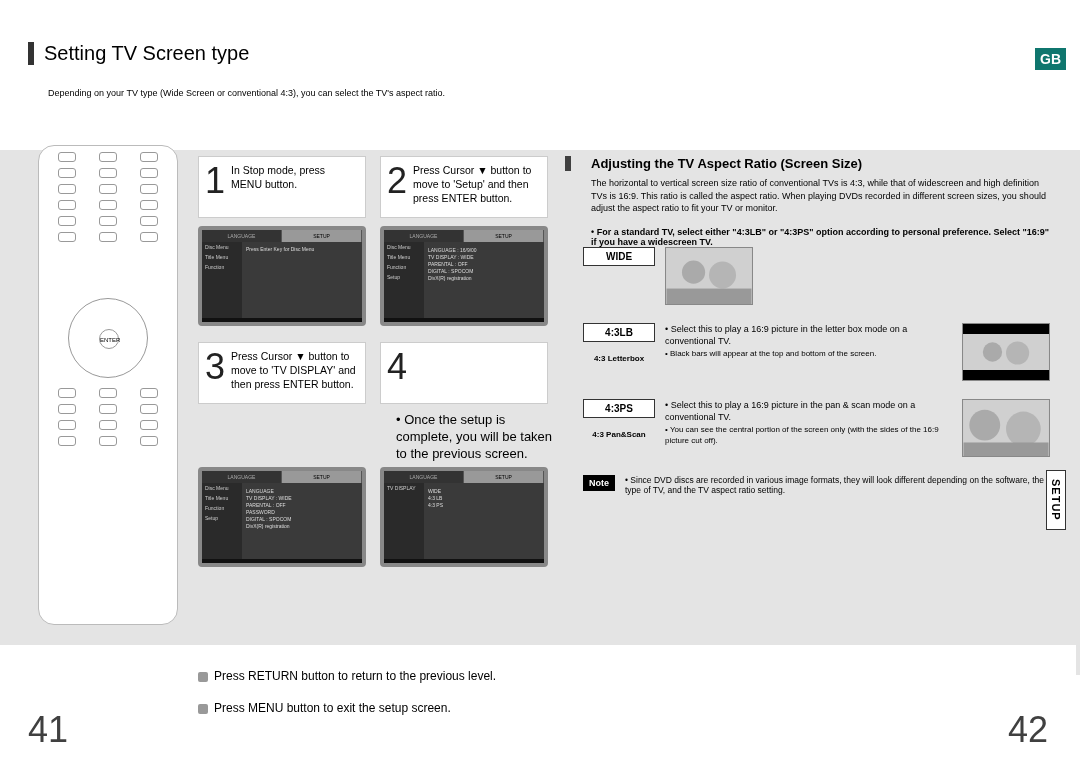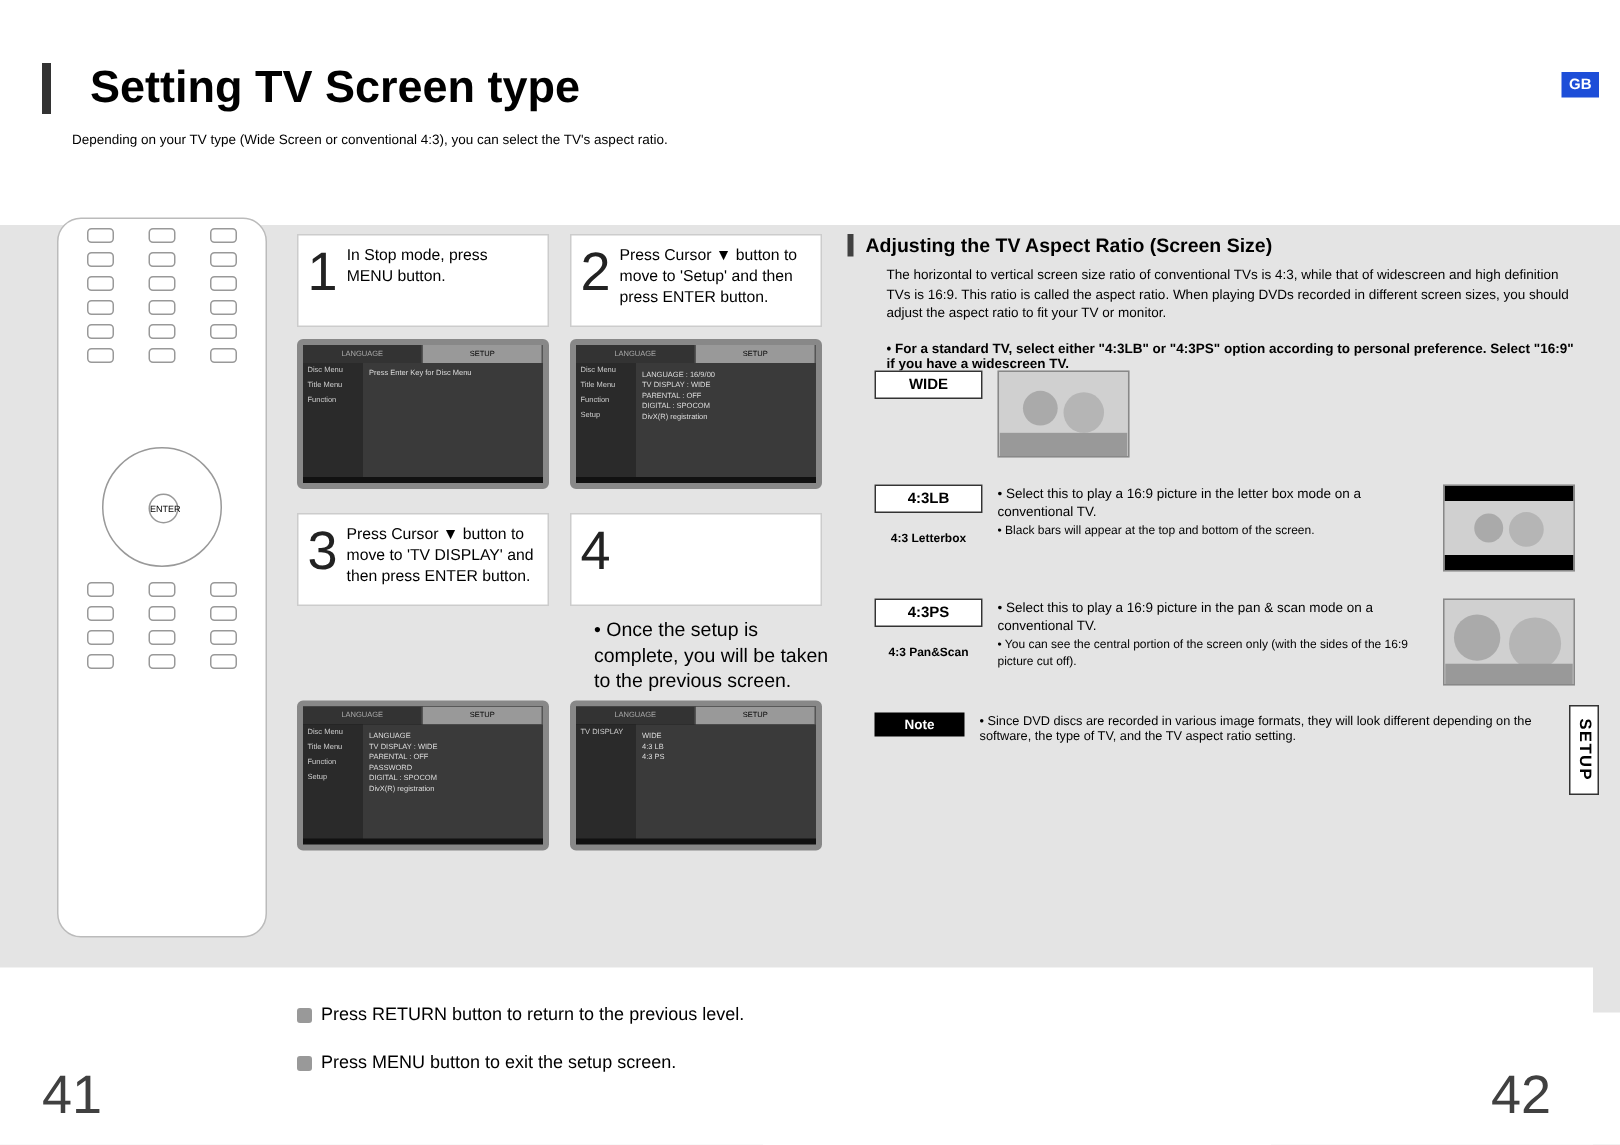--- a/index.html
+++ b/index.html
@@ -1,19 +1,19 @@
 <!DOCTYPE html>
 <html><head>
 <meta charset="utf-8">
 <style>
   * { margin: 0; padding: 0; box-sizing: border-box; }
   body { font-family: Arial, Helvetica, sans-serif; background: #fff; width: 1080px; height: 763px; position: relative; overflow: hidden; }
   .top { position: absolute; top: 30px; left: 0; right: 0; height: 615px; }
-  .title-bar { position: absolute; left: 28px; top: 12px; border-left: 6px solid #333; padding-left: 26px; font-size: 30px; font-weight: bold; }
-  .gb-badge { position: absolute; right: 14px; top: 18px; background: #1d4ed8; color: #fff; font-size: 10px; font-weight: bold; padding: 3px 5px; }
+  .title-bar { position: absolute; left: 28px; top: 12px; border-left: 6px solid #333; padding-left: 10px; font-size: 20px; font-weight: normal; }
+  .gb-badge { position: absolute; right: 14px; top: 18px; background: #0f766e; color: #fff; font-size: 14px; font-weight: bold; padding: 3px 5px; }
   .subtitle { position: absolute; left: 48px; top: 58px; font-size: 9px; }
   .gray-area { position: absolute; left: 0; right: 0; top: 120px; height: 525px; background: #e4e4e4; }
   .remote { position: absolute; left: 38px; top: 115px; width: 140px; height: 480px; background: #fff; border: 1px solid #bbb; border-radius: 16px; }
   .remote .r-row { display: flex; justify-content: space-around; margin: 6px 8px; }
   .remote .btn-sm { width: 18px; height: 10px; border: 1px solid #999; border-radius: 3px; }
   .remote .dpad { margin: 10px auto; width: 80px; height: 80px; border: 1px solid #999; border-radius: 50%; position: relative; }
   .remote .dpad .center { position: absolute; top: 30px; left: 30px; width: 20px; height: 20px; border: 1px solid #999; border-radius: 50%; font-size: 6px; text-align: center; line-height: 20px; }
   .steps { position: absolute; left: 198px; top: 126px; width: 355px; }
   .step-row { display: flex; gap: 14px; margin-bottom: 8px; }
   .step-box { background: #fff; border: 1px solid #ccc; padding: 6px 8px 6px 6px; display: flex; gap: 6px; width: 168px; height: 62px; }
@@ -24,37 +24,37 @@
   .screen-thumb .tabs { display: flex; height: 12px; background: #333; }
   .screen-thumb .tab { flex: 1; border-right: 1px solid #555; font-size: 5px; color: #aaa; text-align: center; line-height: 12px; }
   .screen-thumb .tab.on { background: #999; color: #000; }
   .screen-thumb .body { display: flex; height: 76px; }
   .screen-thumb .side { width: 40px; background: #2a2a2a; }
   .screen-thumb .side div { font-size: 5px; color: #ccc; padding: 2px 3px; }
   .screen-thumb .main { flex: 1; background: #3a3a3a; font-size: 5px; color: #ddd; padding: 4px; }
   .screen-thumb .main div { margin: 1px 0; }
   .thumbs-row { display: flex; gap: 14px; margin-bottom: 16px; }
   .right-col { position: absolute; left: 565px; top: 126px; width: 485px; }
-  .section-head { border-left: 4px solid #404040; padding-left: 8px; font-size: 13px; font-weight: bold; margin-bottom: 6px; }
+  .section-head { border-left: 6px solid #404040; padding-left: 20px; font-size: 13px; font-weight: bold; margin-bottom: 6px; }
   .section-body { font-size: 9px; line-height: 1.4; margin-left: 26px; margin-bottom: 12px; }
   .bullet-bold { font-size: 9px; font-weight: bold; margin-left: 26px; }
   .mode-row { display: flex; margin-bottom: 18px; margin-left: 18px; gap: 10px; align-items: flex-start; }
   .mode-label { width: 72px; }
   .mode-badge { background: #fff; border: 1px solid #333; padding: 3px 4px; font-size: 10px; font-weight: bold; text-align: center; }
   .mode-sub { font-size: 8px; font-weight: bold; text-align: center; margin-top: 12px; }
   .mode-text { flex: 1; font-size: 9px; line-height: 1.35; }
   .mode-text .sub { font-size: 8px; margin-top: 2px; }
   .mode-thumb { width: 88px; height: 58px; background: #ccc; border: 1px solid #888; position: relative; overflow: hidden; }
   .mode-thumb svg { width: 100%; height: 100%; }
   .mode-thumb .bar-top, .mode-thumb .bar-bot { position: absolute; left: 0; right: 0; height: 10px; background: #000; }
   .mode-thumb .bar-top { top: 0; } .mode-thumb .bar-bot { bottom: 0; }
   .note-row { display: flex; gap: 10px; margin-left: 18px; font-size: 8.5px; align-items: flex-start; }
-  .note-badge { background: #000; color: #fff; font-size: 9px; font-weight: bold; padding: 3px 20px; }
+  .note-badge { background: #000; color: #fff; font-size: 9px; font-weight: bold; padding: 3px 6px; }
   .setup-tab { position: absolute; right: 14px; top: 440px; background: #fff; border: 1px solid #333; font-size: 11px; font-weight: bold; writing-mode: vertical-rl; padding: 8px 3px; letter-spacing: 1px; }
-  .footer { position: absolute; left: 0; right: 18px; bottom: 0; height: 118px; background: #fff; }
+  .footer { position: absolute; left: 0; right: 4px; bottom: 0; height: 118px; background: #fff; }
   .foot-note { position: absolute; font-size: 12px; }
   .foot-note .lead { display: inline-block; width: 10px; height: 10px; background: #999; border-radius: 2px; vertical-align: middle; margin-right: 6px; }
   .pgnum { position: absolute; bottom: 12px; font-size: 36px; font-weight: 300; color: #404040; }
 </style>
 </head>
 <body>
 
 <div class="top">
   <div class="title-bar">Setting TV Screen type</div>
   <div class="gb-badge">GB</div>

